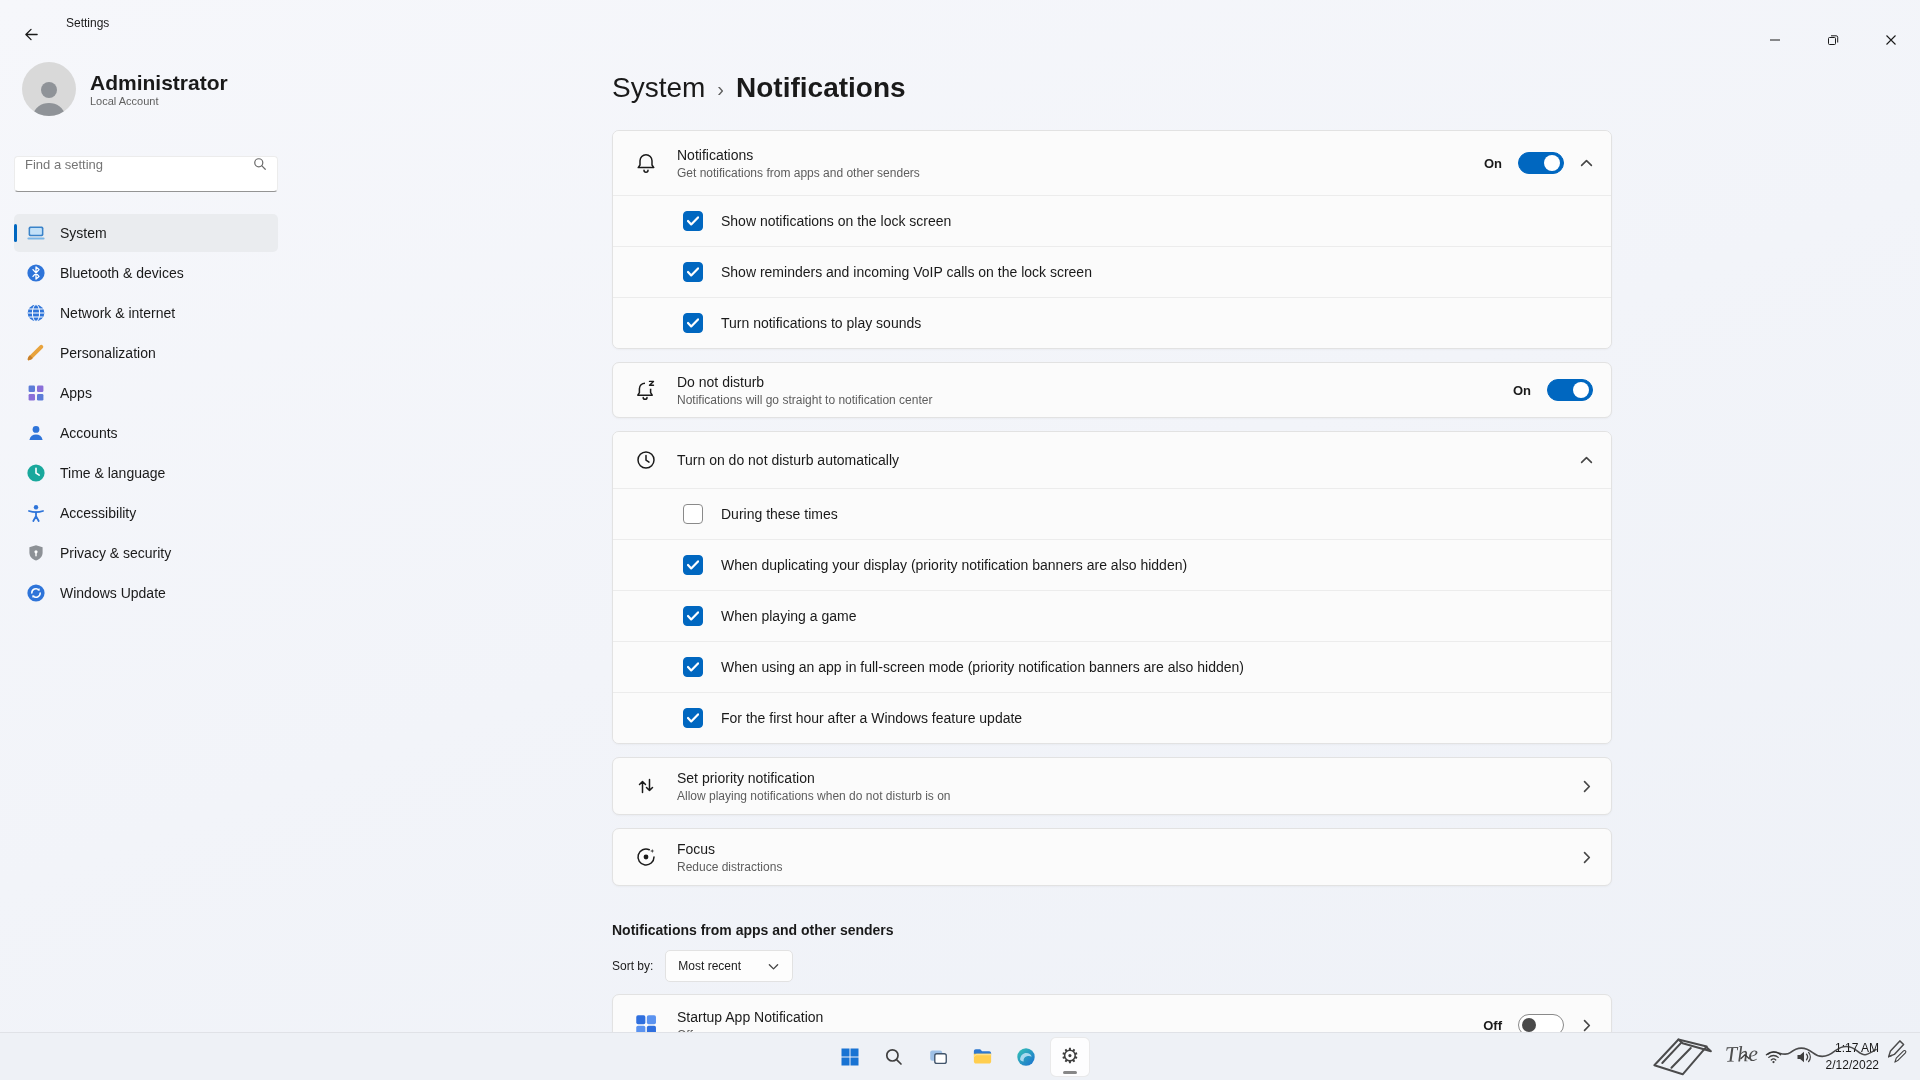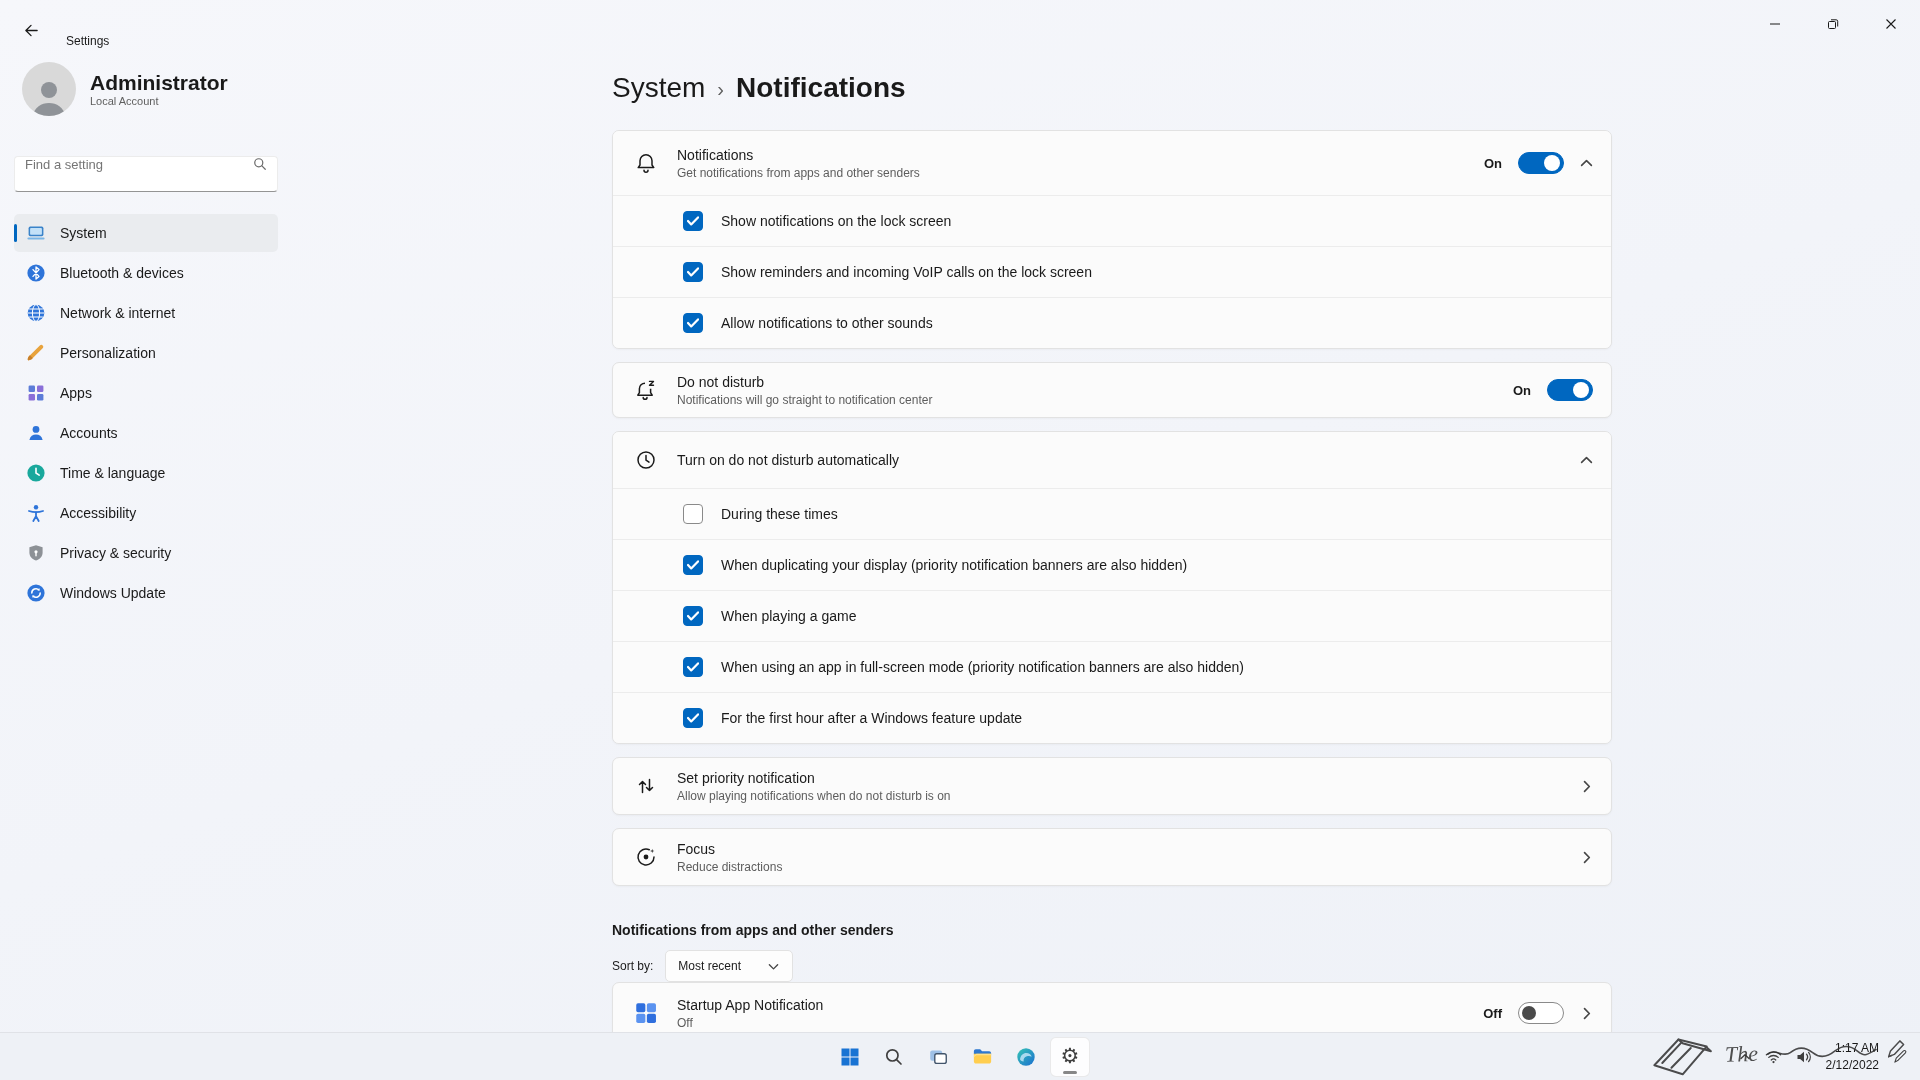--- a/index.html
+++ b/index.html
@@ -1,21 +1,21 @@
 <!DOCTYPE html>
 <html><head>
 <meta charset="utf-8">
 <style>
   * { margin:0; padding:0; box-sizing:border-box; }
   html,body { width:1920px; height:1080px; overflow:hidden; }
   body { font-family:"Liberation Sans","DejaVu Sans",sans-serif; color:#1a1a1a; }
   .app { position:relative; width:1920px; height:1080px; background:linear-gradient(160deg,#f6f7fb 0%,#eef1f7 100%); }
 
   
-  .titlebar { position:absolute; top:0; left:0; right:0; height:48px; display:flex; align-items:flex-end; }
+  .titlebar { position:absolute; top:16px; left:0; right:0; height:48px; display:flex; align-items:flex-start; }
   .back-btn { width:42px; height:36px; margin-left:10px; border:none; background:transparent; border-radius:5px; display:flex; align-items:center; justify-content:center; cursor:pointer; }
   .win-title { margin-left:14px; font-size:12px; color:#1a1a1a; }
   .captions { position:absolute; right:0; top:0; height:48px; display:flex; }
   .cap-btn { width:58px; height:48px; border:none; background:transparent; display:flex; align-items:center; justify-content:center; cursor:pointer; }
 
   
   .sidebar { position:absolute; top:48px; left:0; bottom:48px; width:292px; padding:0 14px; }
   .user { margin-top:14px; display:flex; align-items:center; gap:14px; padding-left:8px; }
   .avatar { width:54px; height:54px; border-radius:50%; background:#d9d9d9; display:flex; align-items:flex-end; justify-content:center; overflow:hidden; }
   .user-name { font-size:21px; font-weight:700; }
@@ -39,21 +39,21 @@
   .stack { margin-top:26px; display:flex; flex-direction:column; gap:13px; }
   .card,.group { background:#fbfbfb; border:1px solid #e2e2e2; border-radius:7px; box-shadow:0 1px 2px rgba(0,0,0,.035); }
   .group { overflow:hidden; }
   .row { display:flex; align-items:center; padding:0 18px 0 20px; background:#fbfbfb; cursor:pointer; }
   .row.header { height:64px; }
   .row.header.compact { height:56px; }
   .row.sub { height:51px; padding-left:70px; gap:18px; }
   .group .row + .row { border-top:1px solid #ececec; }
   .card.simple { height:58px; display:flex; align-items:center; padding:0 18px 0 20px; cursor:pointer; }
   #dnd-card { height:56px; display:flex; align-items:center; padding:0 18px 0 20px; }
-  #startup-card { height:62px; display:flex; align-items:center; padding:0 18px 0 20px; cursor:pointer; }
+  #startup-card { margin-top:12px; height:62px; display:flex; align-items:center; padding:0 18px 0 20px; cursor:pointer; }
 
   .card-ico { width:26px; display:flex; justify-content:center; margin-right:18px; flex:0 0 26px; }
   .tblock { display:flex; flex-direction:column; gap:3px; }
   .t { font-size:14px; color:#1a1a1a; }
   .s { font-size:12px; color:#5d5d5d; }
   .controls { margin-left:auto; display:flex; align-items:center; gap:16px;font-weight:bold; }
   .toggle-label { font-size:13px; }
 
   .toggle { width:46px; height:22px; border-radius:11px; border:1px solid #8a8a8a; background:#ffffff; position:relative; flex:0 0 46px; cursor:pointer; }
   .toggle .knob { position:absolute; left:3px; top:50%; transform:translateY(-50%); width:14px; height:14px; border-radius:50%; background:#4a4a4a; }
@@ -288,21 +288,21 @@
               </svg>
             </span>
           <span class="cb-label">Show reminders and incoming VoIP calls on the lock screen</span>
         </div>
         <div class="row sub">
           <span class="checkbox checked">
               <svg class="tick" viewBox="0 0 12 10">
                 <path d="M1 5l3.2 3.4L11 1.4" fill="none" stroke="#fff" stroke-width="2.2" stroke-linecap="round" stroke-linejoin="round"></path>
               </svg>
             </span>
-          <span class="cb-label">Allow notifications to other sounds</span>
+          <span class="cb-label">Turn notifications to play sounds</span>
         </div>
       </div>
 
       <div class="card" id="dnd-card">
         <span class="card-ico">
           <svg width="24" height="24" viewBox="0 0 24 24">
               <path d="M11 5.2a5.6 5.6 0 0 0-5.6 5.6v3.9L3.8 17.2h14.4L16.6 14.7v-3.9" fill="none" stroke="#1a1a1a" stroke-width="1.5" stroke-linejoin="round"></path>
               <path d="M9.2 19.4a1.9 1.9 0 0 0 3.8 0" fill="none" stroke="#1a1a1a" stroke-width="1.5" stroke-linecap="round"></path>
               <path d="M15.5 3.4h4l-4 3.8h4" fill="none" stroke="#1a1a1a" stroke-width="1.4" stroke-linecap="round" stroke-linejoin="round"></path>
             </svg>

